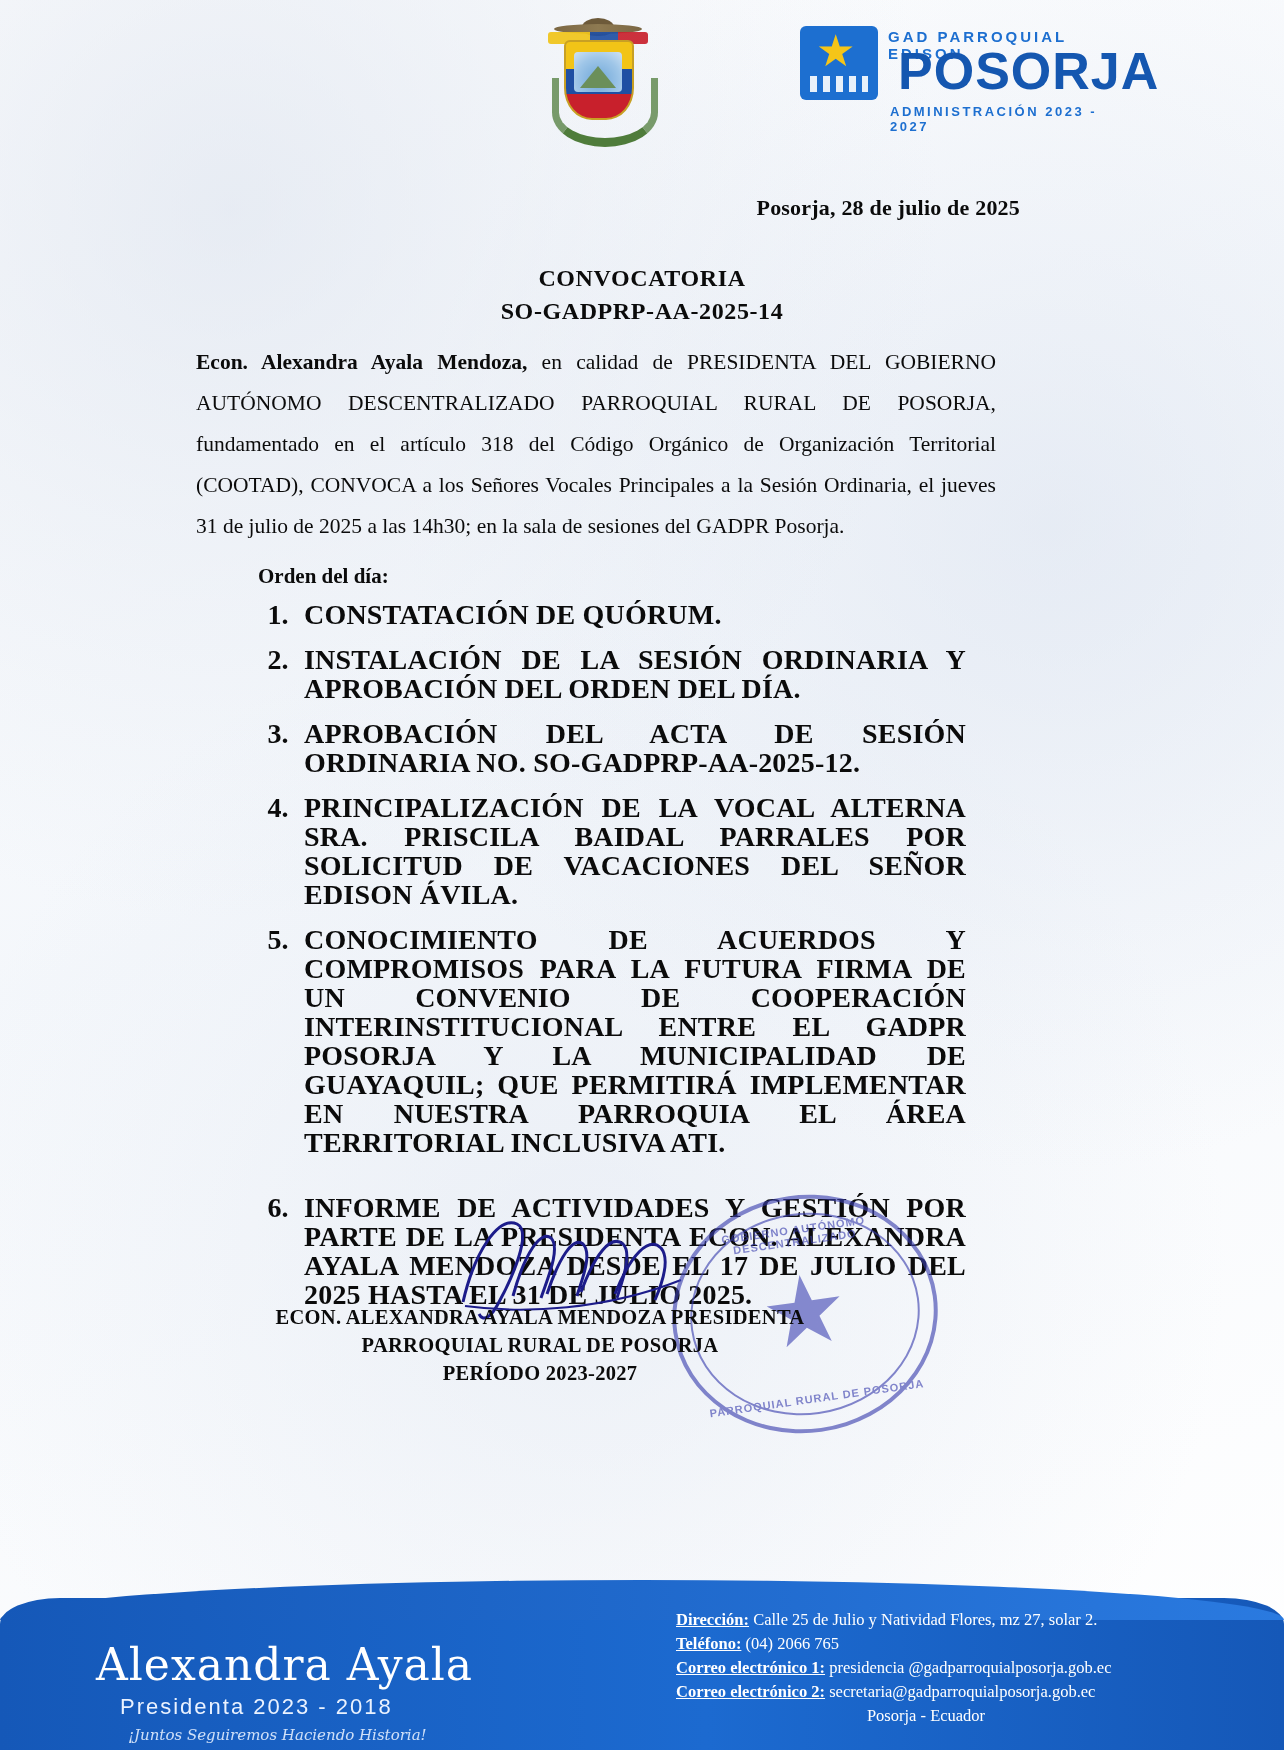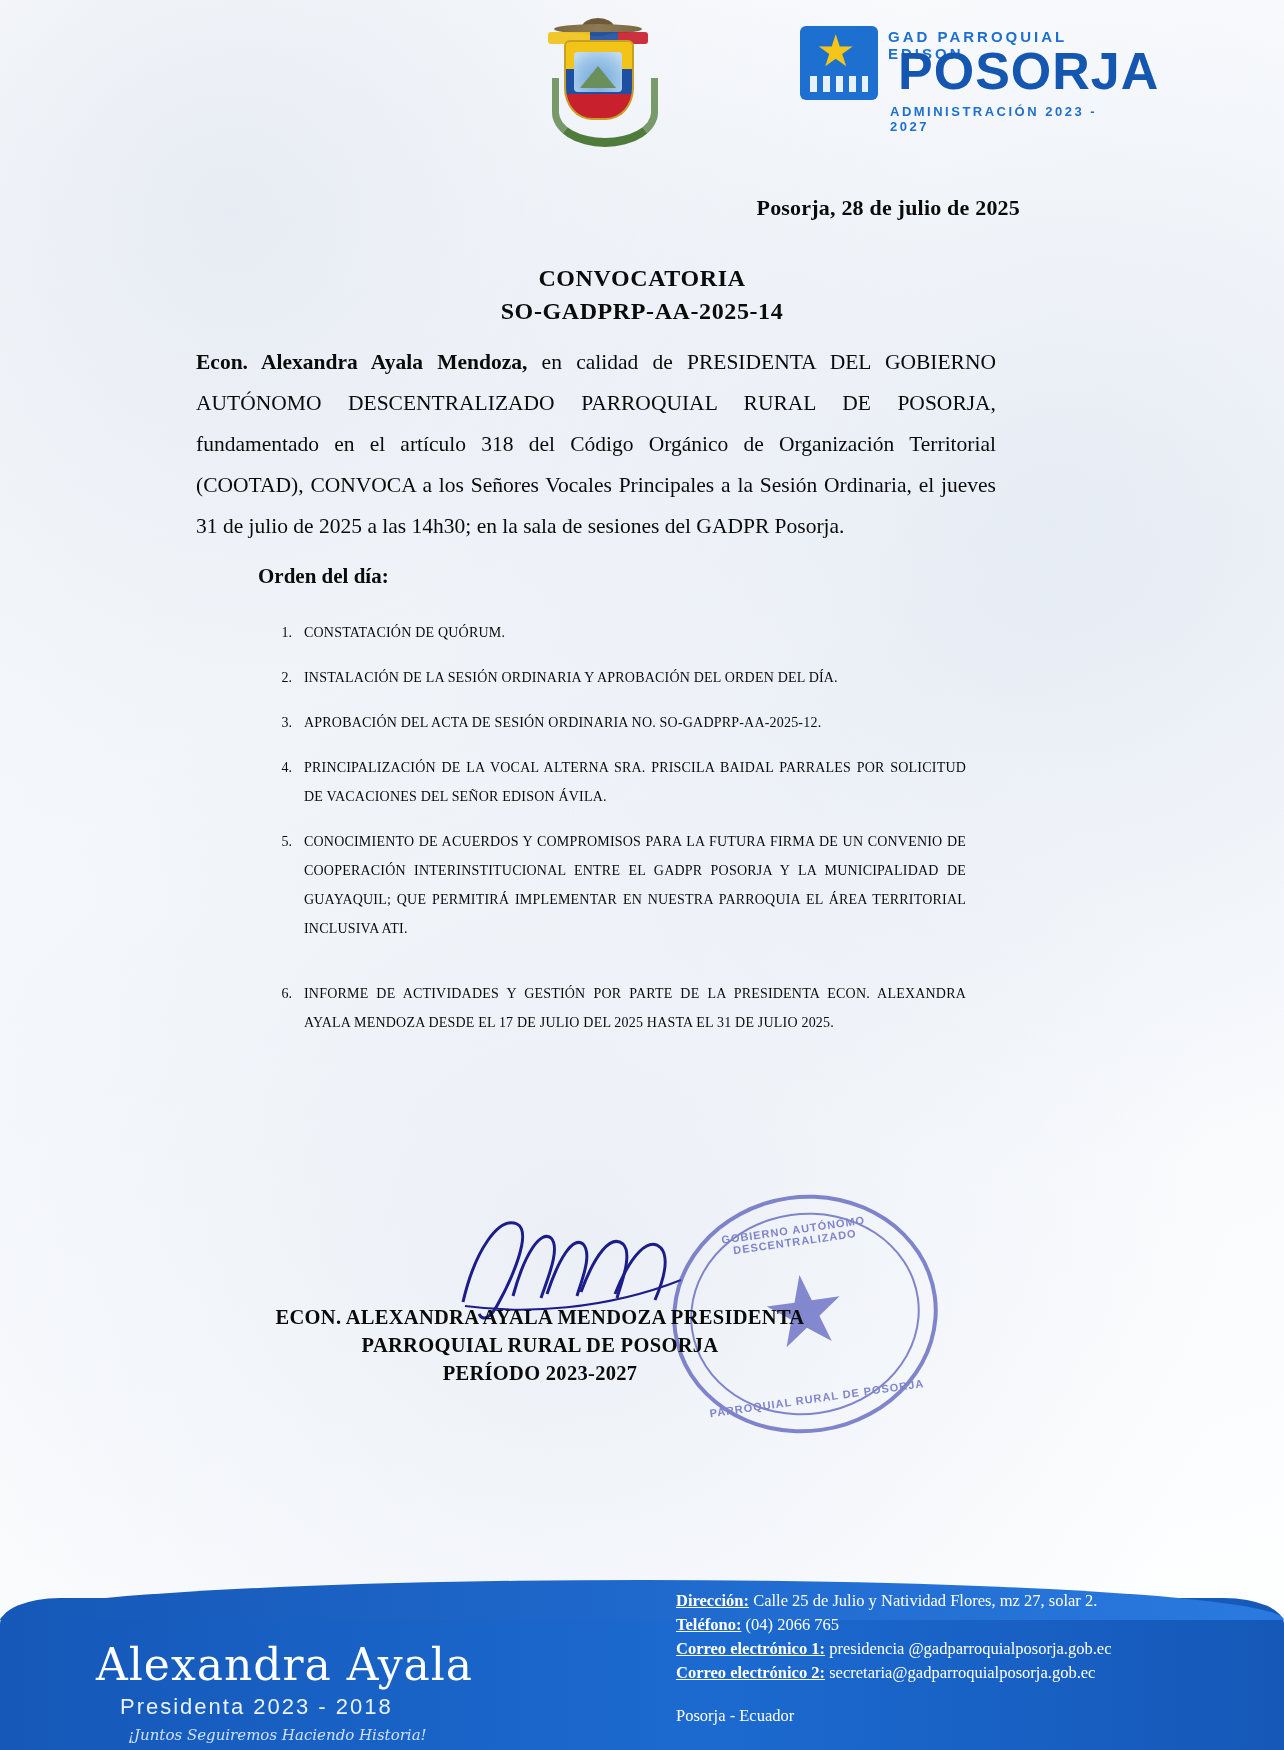--- a/index.html
+++ b/index.html
@@ -222,27 +222,27 @@
   .agenda-title {
     position: absolute;
     left: 258px;
     top: 564px;
     font-size: 21px;
     font-weight: 700;
   }
   ol.agenda {
     position: absolute;
     left: 258px;
-    top: 618px;
+    top: 600px;
     width: 670px;
     margin: 0;
     padding-left: 38px;
-    font-size: 14px;
+    font-size: 28px;
     line-height: 29px;
-    font-weight: 400;
+    font-weight: 700;
     letter-spacing: .2px;
   }
   ol.agenda > li {
     margin-bottom: 16px;
     text-align: justify;
     padding-left: 8px;
   }
   ol.agenda > li.spaced { margin-bottom: 36px; }
 
   
@@ -379,22 +379,22 @@
     color: #ffffff;
     font-size: 16.5px;
     line-height: 24px;
   }
   .footer .contact .lbl {
     text-decoration: underline;
     font-weight: 700;
   }
   .footer .contact .last {
     display: block;
+    text-align: center;
     padding-right: 60px;
-    margin-top: 19px;
   }
 </style>
 </head>
 <body>
 
 <div id="page">
 
   <div class="header">
 
     <div class="coat">

